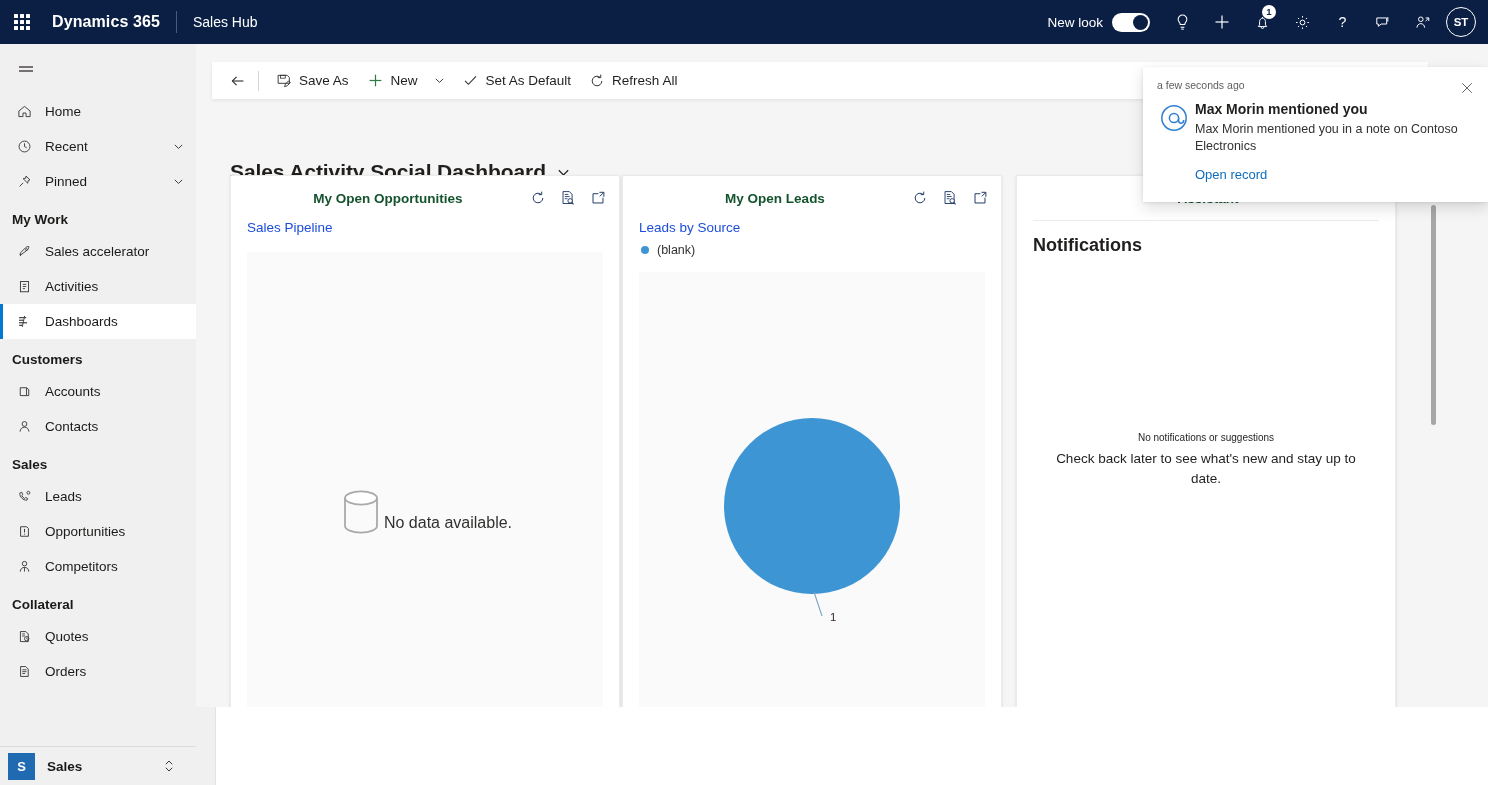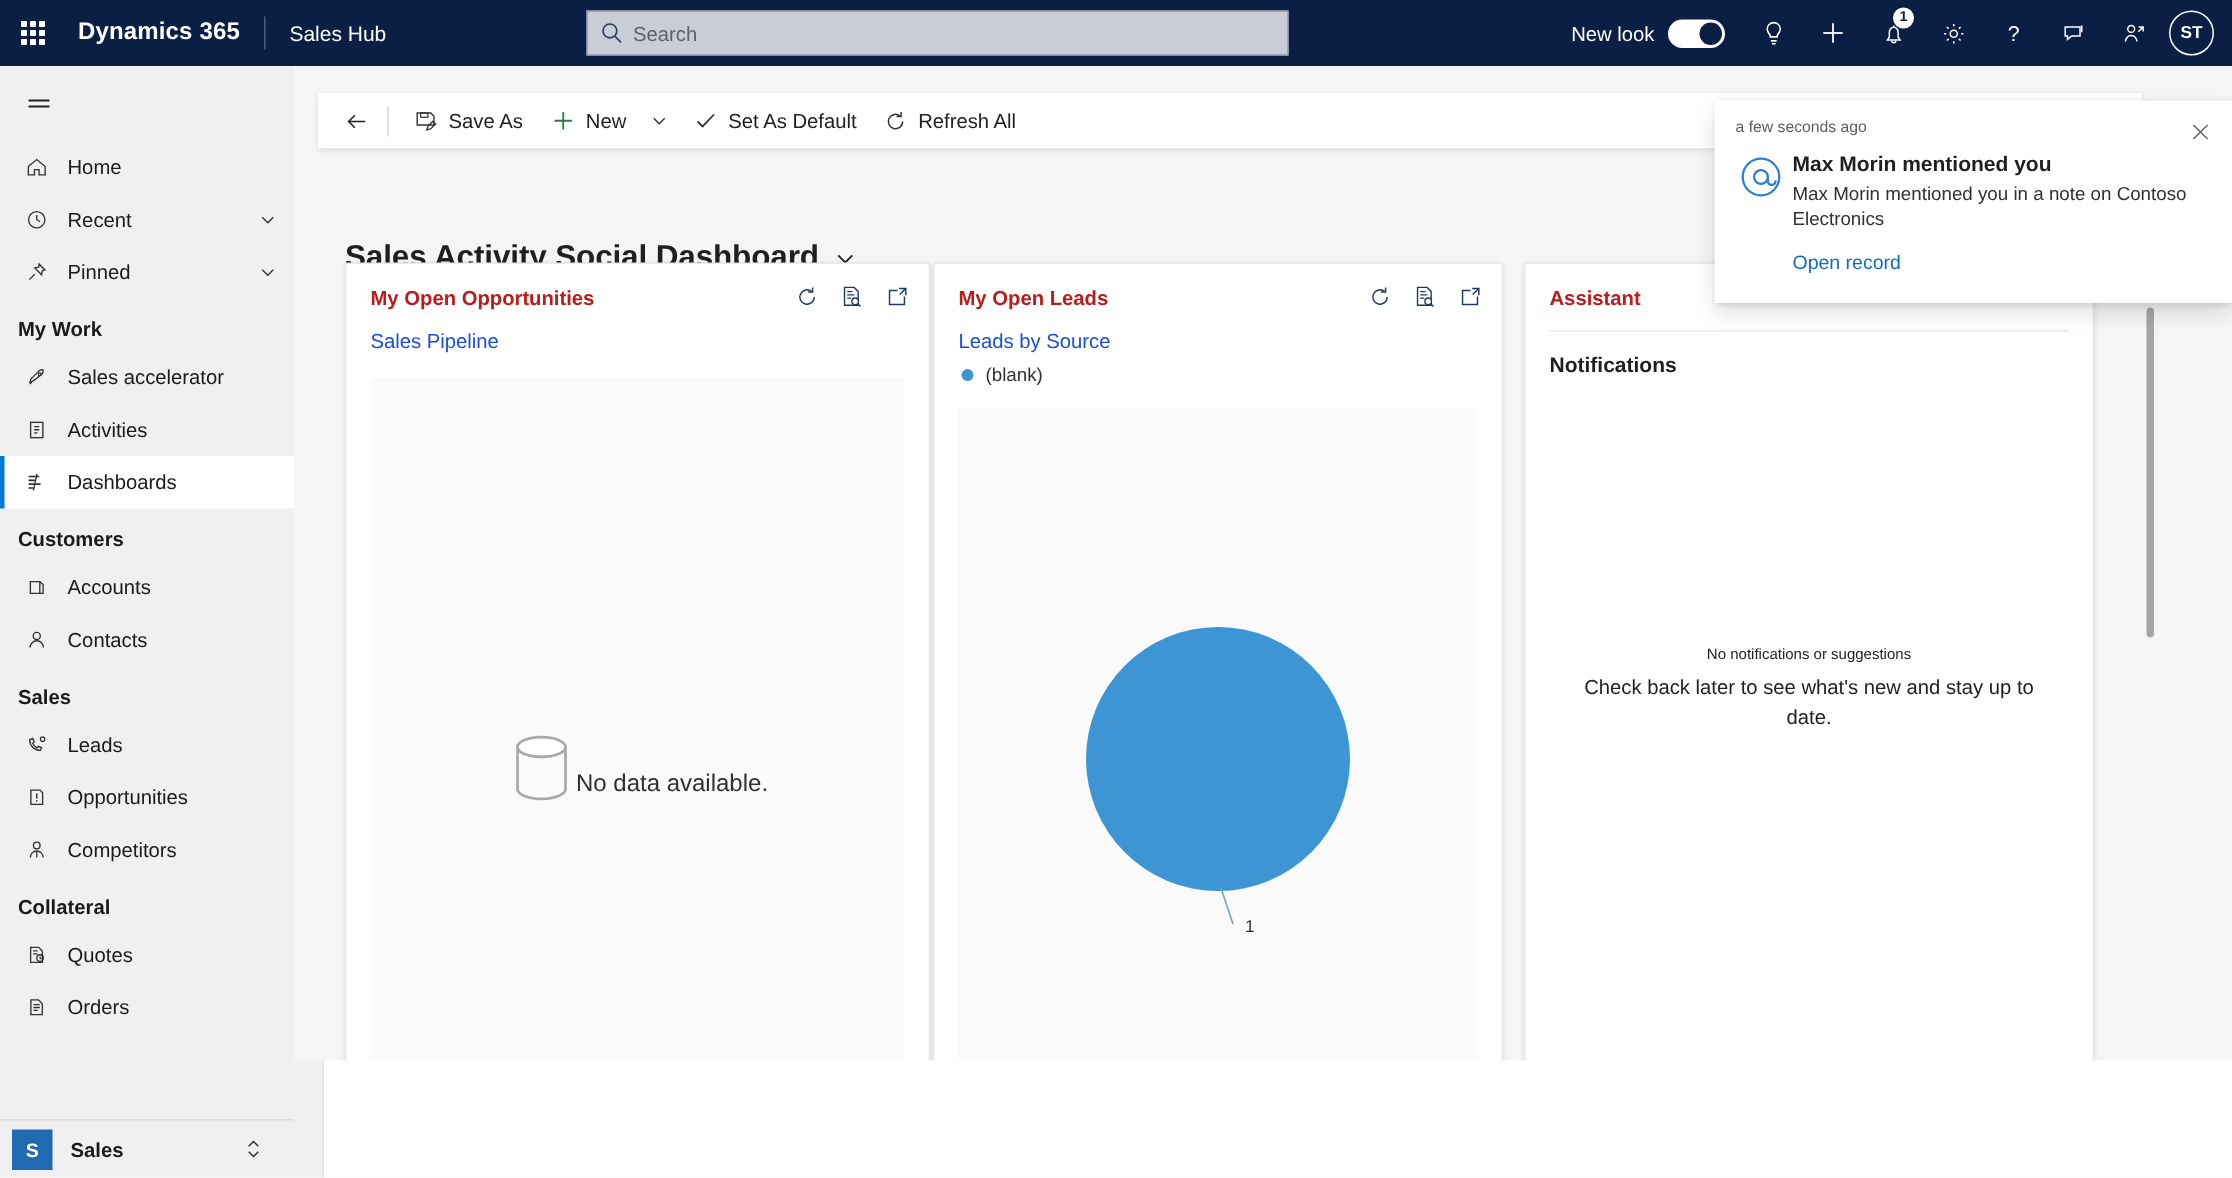--- a/index.html
+++ b/index.html
@@ -191,21 +191,21 @@
     border: 1px solid #edebe9;
     border-radius: 2px;
     box-shadow: 0 0.3px 0.9px rgba(0,0,0,.06), 0 1.6px 3.6px rgba(0,0,0,.10);
     overflow: hidden;
   }
   .cardhead {
     height: 44px; display: flex; align-items: center;
     padding: 0 12px 0 16px;
   }
   .cardhead .ctitle {
-    font-size: 13.5px; font-weight: bold; color: #b91c1c; flex: 1;
+    font-size: 13.5px; font-weight: bold; color: #14532d; flex: 1; text-align: center;
   }
   .cardhead .cacts { display: flex; align-items: center; gap: 12px; }
   .cacts .cact {
     width: 18px; height: 18px;
     display: flex; align-items: center; justify-content: center;
     cursor: pointer;
   }
   .cardsub {
     font-size: 13.5px; color: #1d4ed8;
     padding: 0 16px 4px 16px;
@@ -235,21 +235,21 @@
 
   .pieWrap {
     position: absolute; left: 16px; right: 16px;
     top: 96px; bottom: 14px;
     background: #fafafa;
     display: flex; align-items: center; justify-content: center;
   }
 
   
   .assist-sub {
-    font-size: 14px; font-weight: bold; color: #201f1e;
+    font-size: 18px; font-weight: bold; color: #201f1e;
     padding: 14px 16px 0 16px;
   }
   .assist-empty {
     position: absolute; left: 16px; right: 16px; top: 46%;
     transform: translateY(-50%);
     text-align: center;
   }
   .assist-empty .l1 {
     font-size: 10px; color: #201f1e; margin-bottom: 6px;
   }
@@ -313,29 +313,20 @@
         <i></i>
         <i></i>
         <i></i>
         <i></i>
     </div>
   </div>
   <div class="brand">Dynamics 365</div>
   <div class="brand-sep"></div>
   <div class="app-name">Sales Hub</div>
 
-  <div class="searchbox">
-    <span class="sicon">
-      <svg width="16" height="16" viewBox="0 0 16 16">
-          <circle cx="6.6" cy="6.6" r="4.6" fill="none" stroke="#2b3a5c" stroke-width="1.1"></circle>
-          <line x1="10" y1="10.2" x2="14" y2="14.2" stroke="#2b3a5c" stroke-width="1.1"></line>
-        </svg>
-    </span>
-    <span class="sph">Search</span>
-  </div>
 
   <div class="topright">
     <div class="newlook">
       <span>New look</span>
       <div class="toggle">
           <div class="knob"></div>
         </div>
     </div>
 
     <div class="ticon">

